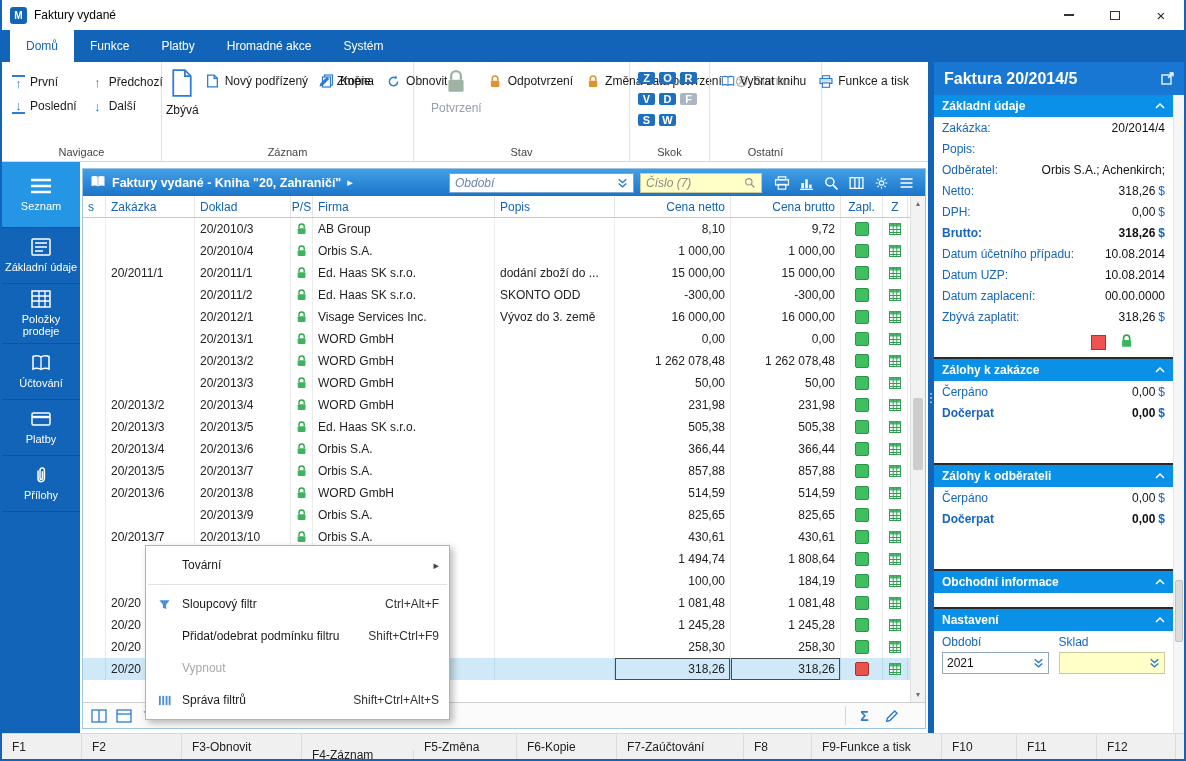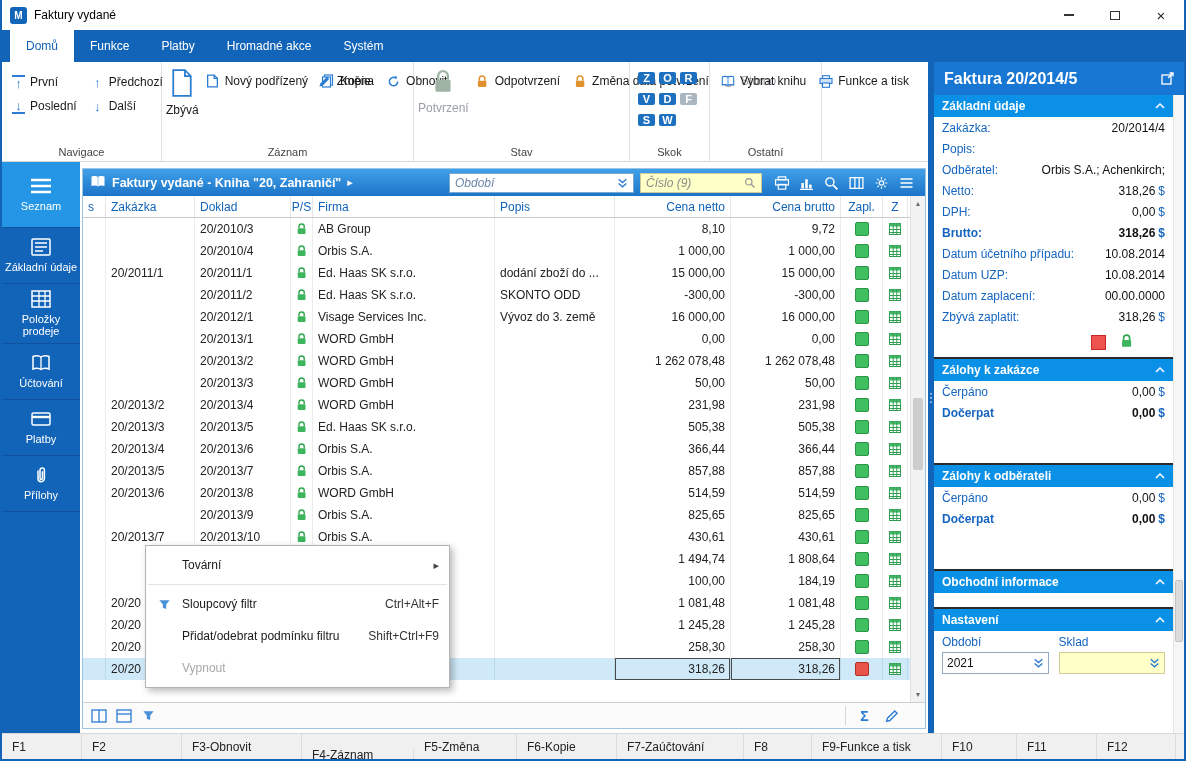--- a/index.html
+++ b/index.html
@@ -30,21 +30,21 @@
   .rg-body{flex:1;display:flex;align-items:flex-start;}
   .rgroup-label{height:18px;text-align:center;color:#444;font-size:11px;line-height:18px;}
   .scol{display:flex;flex-direction:row;row-gap:5px;padding-top:5px;}
   .sbtn{display:flex;align-items:center;gap:5px;height:22px;padding:0 6px;white-space:nowrap;cursor:default;}
   .sbtn.disabled span{color:#9aa0a6;}
   .sico{width:15px;display:flex;justify-content:center;}
   .arr{color:#2b7cd3;font-size:13px;font-weight:bold;width:13px;text-align:center;display:inline-block;line-height:13px;}
   .arr.bar-top{border-top:2px solid #2b7cd3;}
   .arr.bar-bottom{border-bottom:2px solid #2b7cd3;}
   .bbtn{width:54px;display:flex;flex-direction:column;align-items:center;gap:3px;padding-top:4px;text-align:center;cursor:default;}
-  .bbtn.disabled{color:#9aa0a6;}
+  .bbtn.disabled{color:#9aa0a6;margin-left:13px;}
   .nav-grid{display:grid;grid-template-rows:24px 24px;grid-auto-flow:column;column-gap:2px;padding-top:6px;}
   .skok-grid{display:grid;grid-template-columns:repeat(3,17px);grid-auto-rows:17px;gap:4px;padding:7px 4px 0;}
   .skok-btn{background:#1d6fc0;color:#fff;font-size:11px;font-weight:bold;display:flex;align-items:center;
     justify-content:center;border-radius:2px;cursor:default;}
   .skok-btn.disabled{background:#aab6c0;}
   .rspacer{flex:1;border-right:none;}
   
   .mainrow{flex:1;display:flex;background:#fff;min-height:0;}
   .sidebar{width:78px;background:#1264b8;display:flex;flex-direction:column;flex:0 0 78px;}
   .side-item{min-height:56px;display:flex;flex-direction:column;align-items:center;justify-content:center;gap:5px;
@@ -399,21 +399,21 @@
             <span class="titlearrow">▸</span>
             <div class="combo">
               <span>Období</span>
               <span class="combo-chev">
                   <svg width="11" height="12" viewBox="0 0 10 11">
                     <path d="M1.5 2l3.5 3 3.5-3M1.5 6l3.5 3 3.5-3" fill="none" stroke="#2b7cd3" stroke-width="1.3"></path>
                   </svg>
                 </span>
             </div>
             <div class="searchbox">
-              <span>Číslo (9)</span>
+              <span>Číslo (7)</span>
               <span class="mag">
                   <svg width="12" height="12" viewBox="0 0 12 12">
                     <circle cx="4.8" cy="4.8" r="3.2" fill="none" stroke="#999" stroke-width="1.2"></circle>
                     <path d="M7.2 7.2l3.2 3.2" stroke="#999" stroke-width="1.4"></path>
                   </svg>
                 </span>
             </div>
             <div class="header-icons">
                 <div class="hbtn">
                   <svg width="16" height="14" viewBox="0 0 14 13">
@@ -1264,13 +1264,25 @@
     </div>
     <div class="mitem">
       <span class="micon"></span>
       <span class="mlabel">Přidat/odebrat podmínku filtru</span>
       <span class="mshort">Shift+Ctrl+F9</span>
     </div>
     <div class="mitem disabled">
       <span class="micon"></span>
       <span class="mlabel">Vypnout</span>
     </div>
+    <div class="mitem">
+      <span class="micon">
+        <svg width="13" height="13" viewBox="0 0 14 14">
+          <rect x="1" y="2" width="2" height="10" fill="#4a90d9"></rect>
+          <rect x="4.6" y="2" width="2" height="10" fill="#4a90d9"></rect>
+          <rect x="8.2" y="2" width="2" height="10" fill="#4a90d9"></rect>
+          <rect x="11.5" y="2" width="2" height="10" fill="#4a90d9"></rect>
+        </svg>
+      </span>
+      <span class="mlabel">Správa filtrů</span>
+      <span class="mshort">Shift+Ctrl+Alt+S</span>
+    </div>
   </div>
 
 </body></html>

